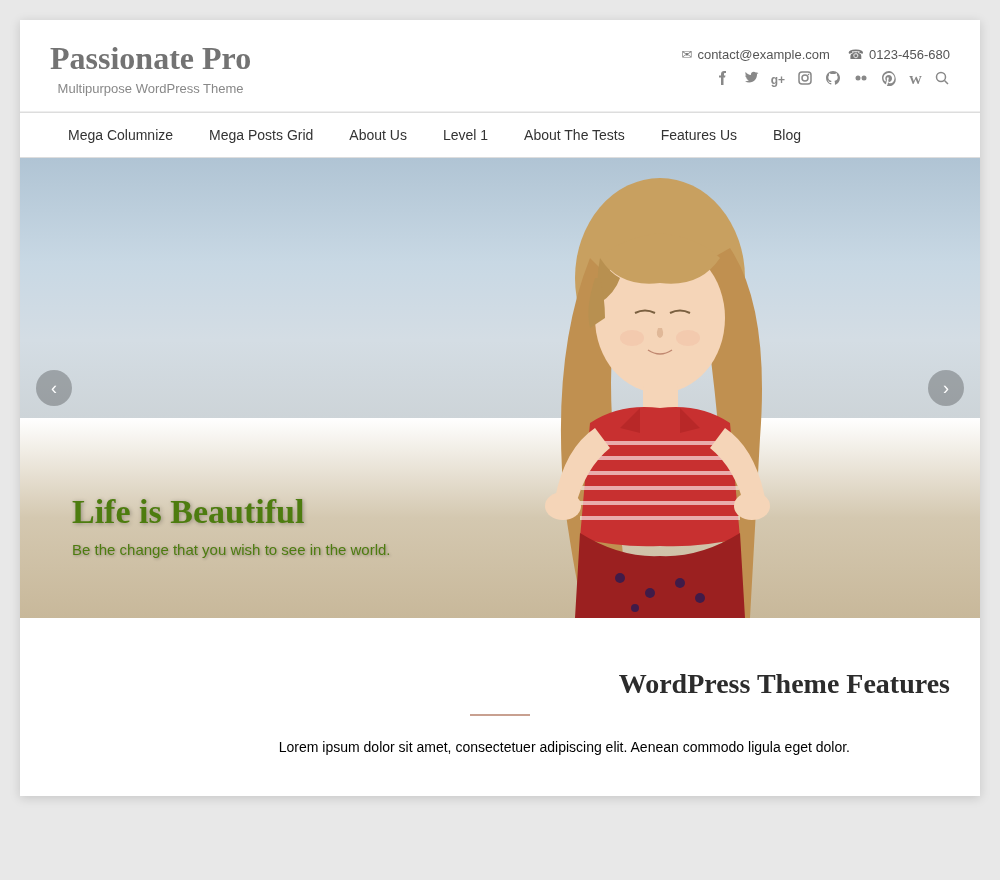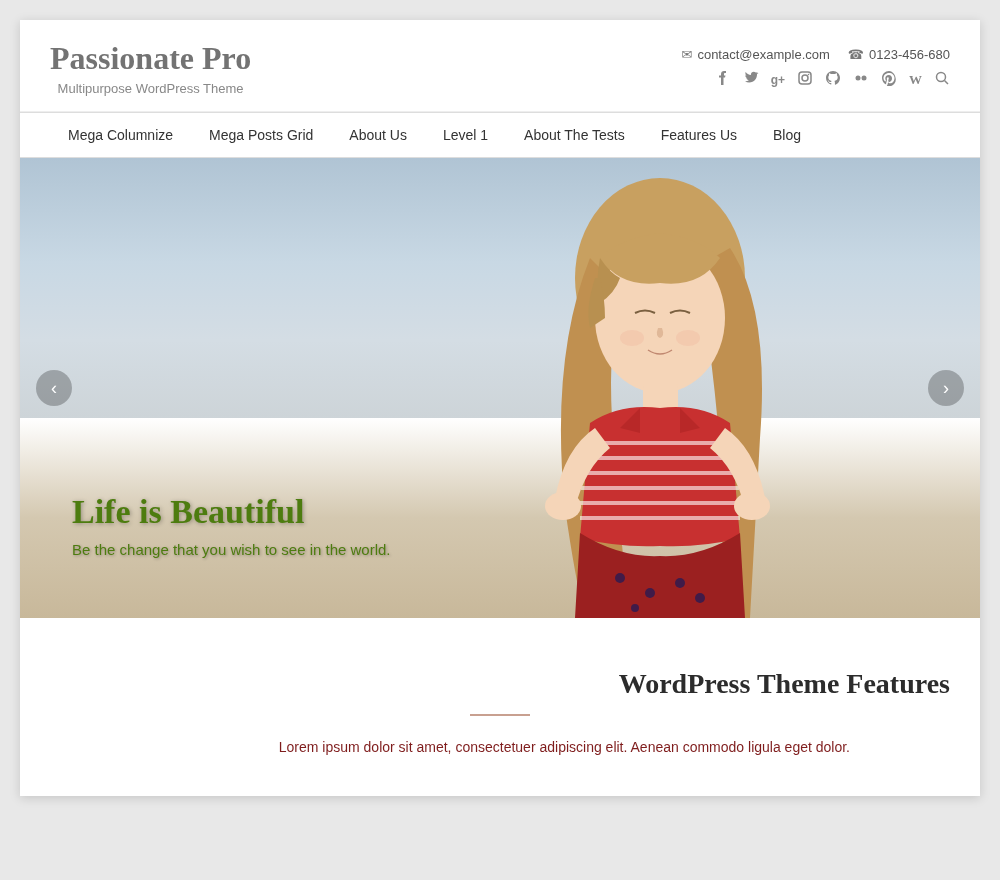--- a/index.html
+++ b/index.html
@@ -175,21 +175,21 @@
       margin-bottom: 14px;
     }
     .features-divider {
       width: 60px;
       height: 2px;
       background: #c8a090;
       margin: 0 auto 20px;
     }
     .features-section p {
       font-size: 14px;
-      color: #7f1d1d;
+      color: #000000;
       font-family: Arial, sans-serif;
       max-width: 700px;
       margin: 0 auto;
       line-height: 1.6;
     }
 
     
     .portrait-container {
       position: absolute;
       right: 80px;

